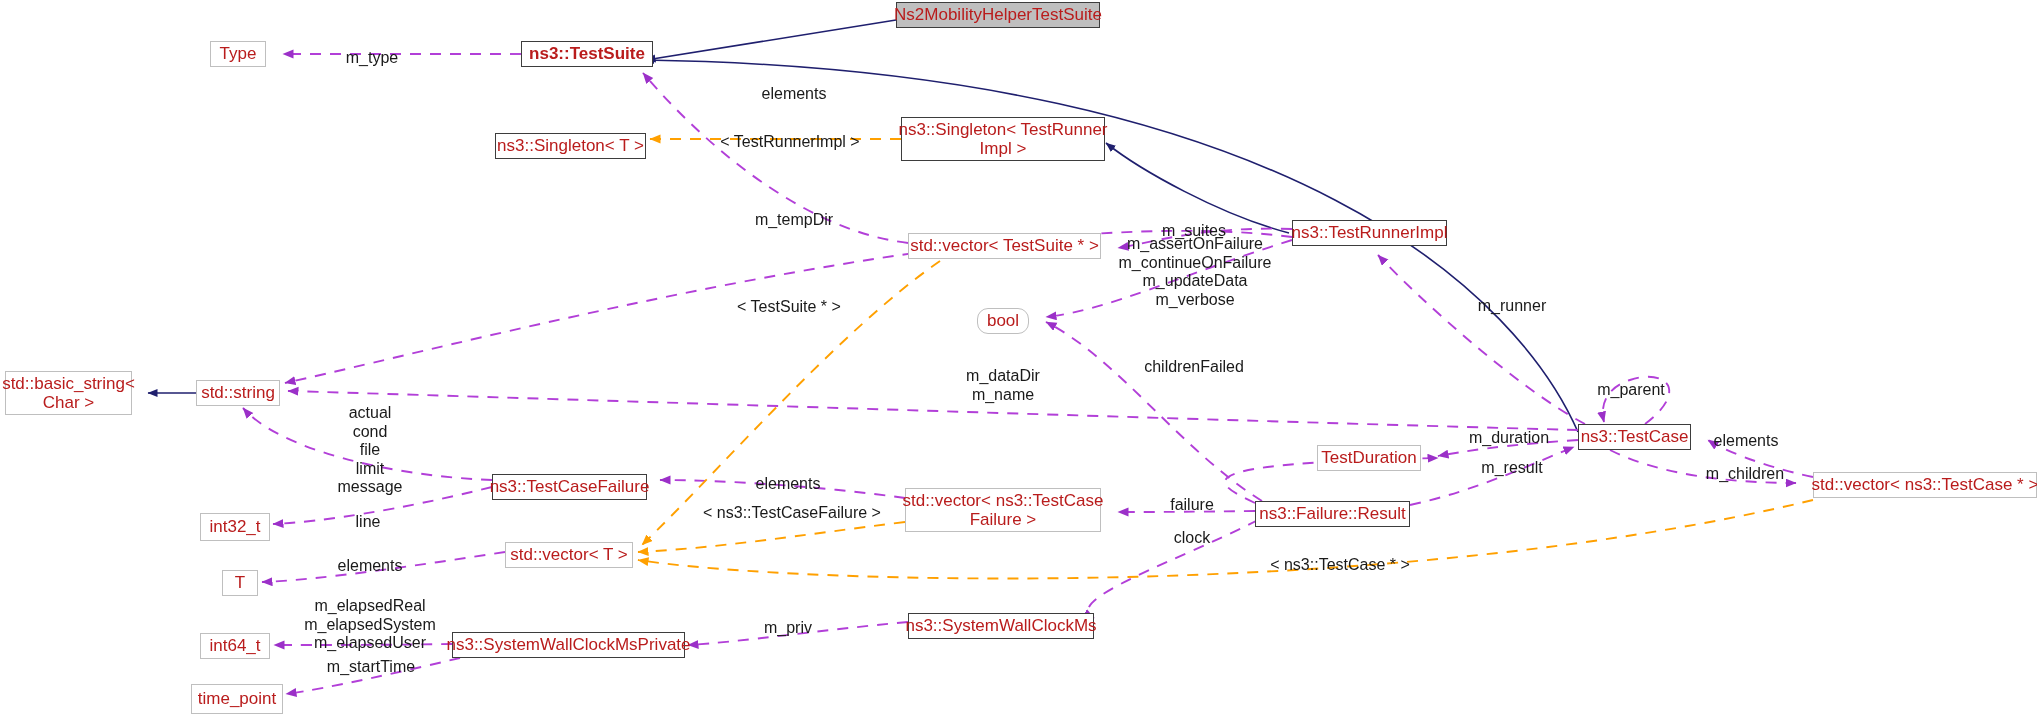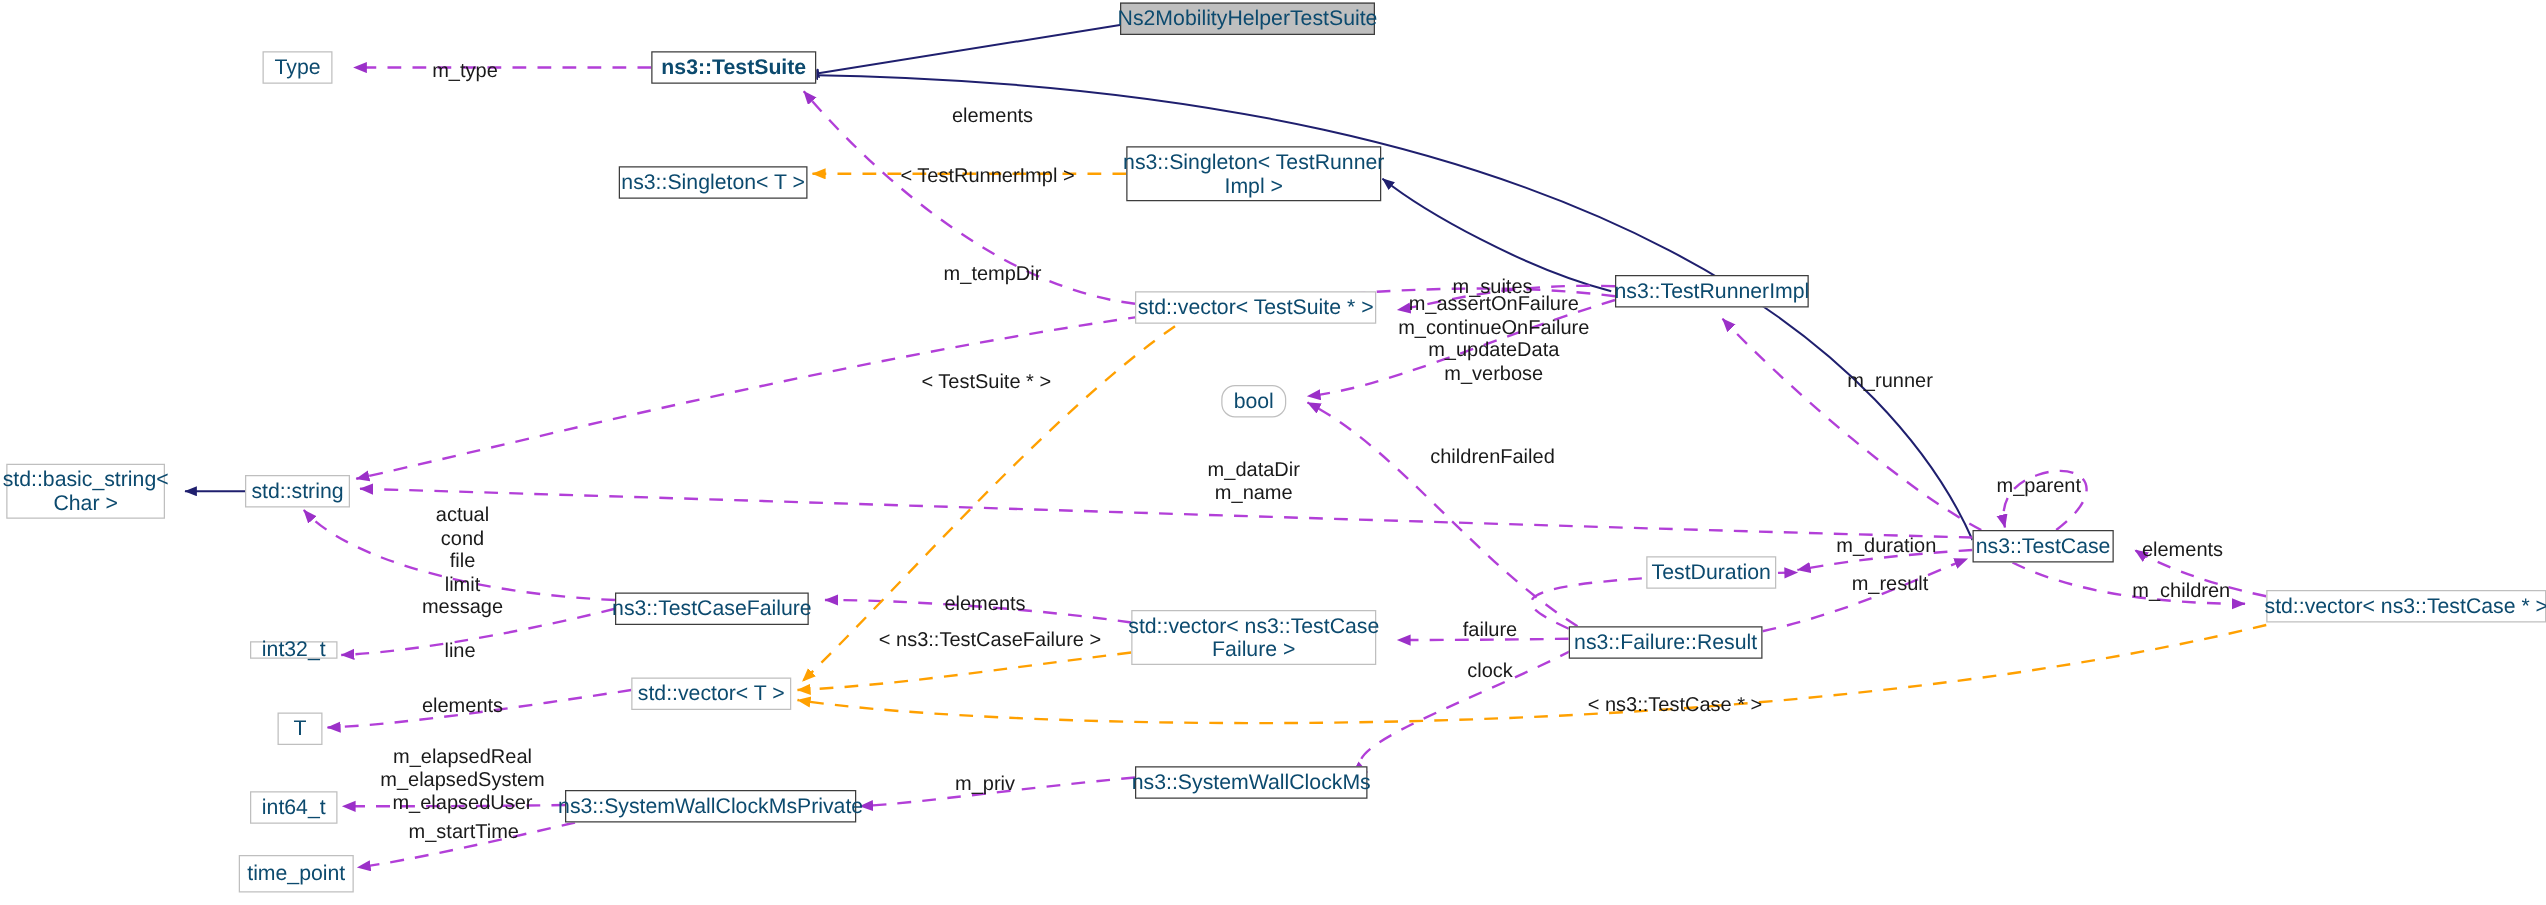--- a/index.html
+++ b/index.html
@@ -15,21 +15,21 @@
 
   .node{
     position:absolute;
     box-sizing:border-box;
     display:flex;
     align-items:center;
     justify-content:center;
     text-align:center;
     font-size:17px;
     line-height:1.12;
-    color:#0c4a6e;
+    color:#b91c1c;
     white-space:pre;
     background:#ffffff;
     z-index:5;
   }
   
   .node.plain{
     border:1px solid #bfbfbf;
   }
   
   .node.solid{
@@ -176,21 +176,21 @@
 
   <div class="node plain" style="left:905px;top:488px;width:196px;height:44px;">
     <span>std::vector&lt; ns3::TestCase
 Failure &gt;</span>
   </div>
 
   <div class="node solid" style="left:1255px;top:501px;width:155px;height:26px;">
     <span>ns3::Failure::Result</span>
   </div>
 
-  <div class="node plain" style="left:200px;top:513px;width:70px;height:14px;">
+  <div class="node plain" style="left:200px;top:513px;width:70px;height:28px;">
     <span>int32_t</span>
   </div>
 
   <div class="node plain" style="left:505px;top:542px;width:128px;height:26px;">
     <span>std::vector&lt; T &gt;</span>
   </div>
 
   <div class="node plain" style="left:222px;top:570px;width:36px;height:26px;">
     <span>T</span>
   </div>

